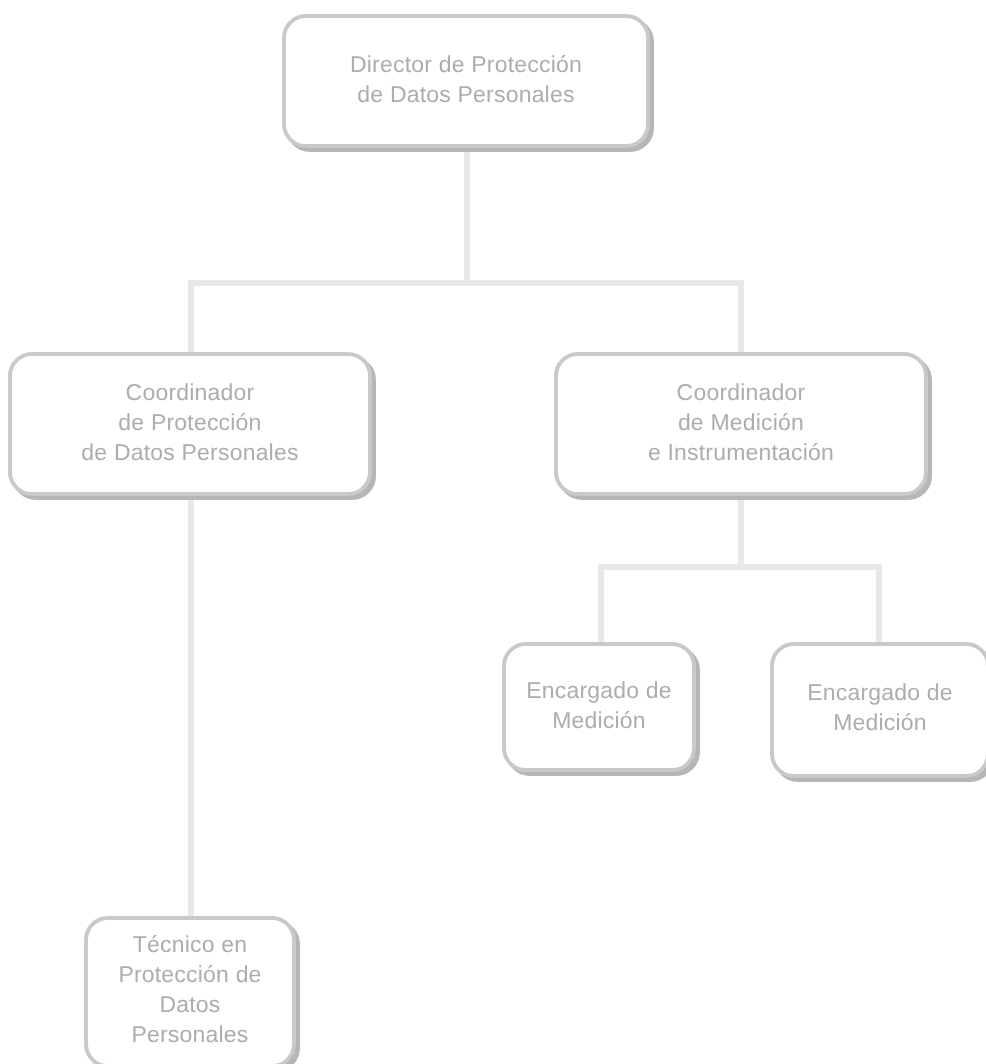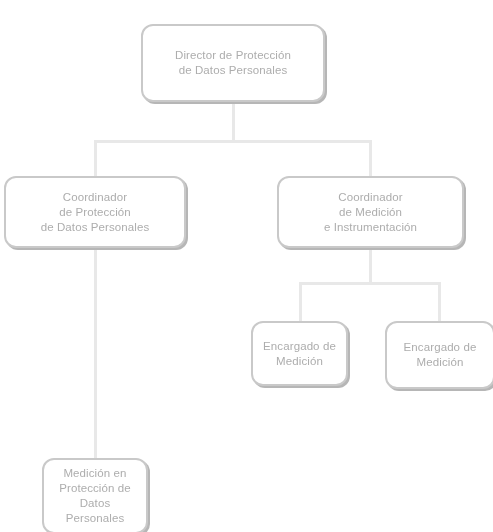--- a/index.html
+++ b/index.html
@@ -52,21 +52,21 @@
   .node .label {
     color: #adadad;
     font-size: 11.5px;
     line-height: 15px;
     letter-spacing: 0.1px;
     white-space: pre-line;
     padding: 0 6px;
   }
 
   
-  #node-director          { left: 141px; top: 24px;   width: 184px; height: 78px; }
+  #node-director          { left: 141px; top: 7px;   width: 184px; height: 67px; }
   #node-coord-proteccion  { left: 4px;   top: 176px; width: 182px; height: 72px; }
   #node-coord-medicion    { left: 277px; top: 176px; width: 187px; height: 72px; }
   #node-encargado-1       { left: 251px; top: 321px; width: 97px;  height: 65px; }
   #node-encargado-2       { left: 385px; top: 321px; width: 110px; height: 68px; }
   #node-tecnico           { left: 42px;  top: 458px; width: 106px; height: 76px; }
 </style>
 </head>
 <body>
 
 <div id="chart">
@@ -113,18 +113,18 @@
     <span class="label">Encargado de
 Medición</span>
   </div>
 
   <div class="node" id="node-encargado-2">
     <span class="label">Encargado de
 Medición</span>
   </div>
 
   <div class="node" id="node-tecnico">
-    <span class="label">Medición en
+    <span class="label">Técnico en
 Protección de
 Datos Personales</span>
   </div>
 
 </div>
 
 </body></html>

